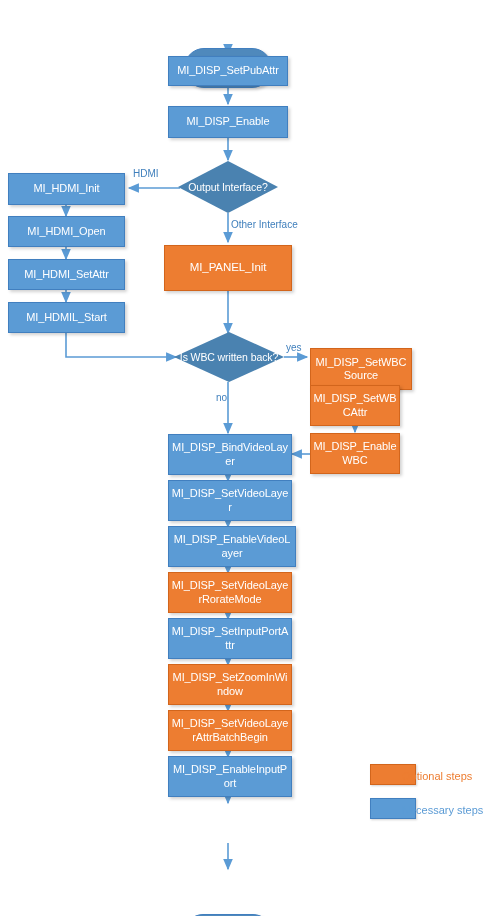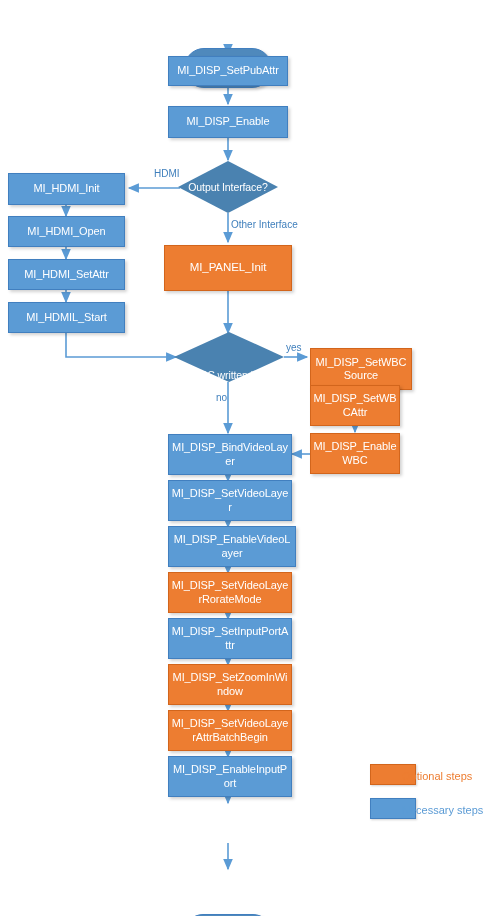--- a/index.html
+++ b/index.html
@@ -174,21 +174,21 @@
 
   <div class="node box-blue" style="left:168px; top:106px; width:120px; height:32px;">MI_DISP_Enable</div>
 
   <div class="node diamond" style="left:178px; top:161px; width:100px; height:52px;">
     <span class="dshape"></span>
     <span class="dlabel">Output Interface?</span>
   </div>
 
   <div class="node box-orange" style="left:164px; top:245px; width:128px; height:46px; font-size:11.5px;">MI_PANEL_Init</div>
 
-  <div class="node diamond" style="left:174px; top:332px; width:110px; height:50px;align-items:flex-end;">
+  <div class="node diamond" style="left:174px; top:332px; width:110px; height:50px;">
     <span class="dshape"></span>
     <span class="dlabel">Is WBC written back?</span>
   </div>
 
   <div class="node box-blue" style="left:168px; top:434px; width:124px; height:41px;">MI_DISP_BindVideoLayer</div>
 
   <div class="node box-blue" style="left:168px; top:480px; width:124px; height:41px;">MI_DISP_SetVideoLayer</div>
 
   <div class="node box-blue" style="left:168px; top:526px; width:128px; height:41px;">MI_DISP_EnableVideoLayer</div>
 
@@ -212,21 +212,21 @@
   <div class="node box-blue" style="left:8px; top:259px; width:117px; height:31px;">MI_HDMI_SetAttr</div>
 
   <div class="node box-blue" style="left:8px; top:302px; width:117px; height:31px;">MI_HDMIL_Start</div>
 
   <div class="node box-orange" style="left:310px; top:348px; width:102px; height:42px;">MI_DISP_SetWBCSource</div>
 
   <div class="node box-orange" style="left:310px; top:385px; width:90px; height:41px;">MI_DISP_SetWBCAttr</div>
 
   <div class="node box-orange" style="left:310px; top:433px; width:90px; height:41px;">MI_DISP_EnableWBC</div>
 
-  <div class="edge-label" style="left:145px; top:168px;padding-left:9px;">HDMI</div>
+  <div class="edge-label" style="left:124px; top:168px;padding-left:9px;">HDMI</div>
 
   <div class="edge-label" style="left:231px; top:219px;">Other Interface</div>
 
   <div class="edge-label" style="left:286px; top:342px;">yes</div>
 
   <div class="edge-label" style="left:216px; top:392px;">no</div>
 
   <div class="legend-swatch" style="left:370px; top:764px; background:#ED7D31; border:1px solid #D2651C;"></div>
   <div class="legend-text" style="left:402px; top:770px; color:#ED7D31;">Optional steps</div>
 

